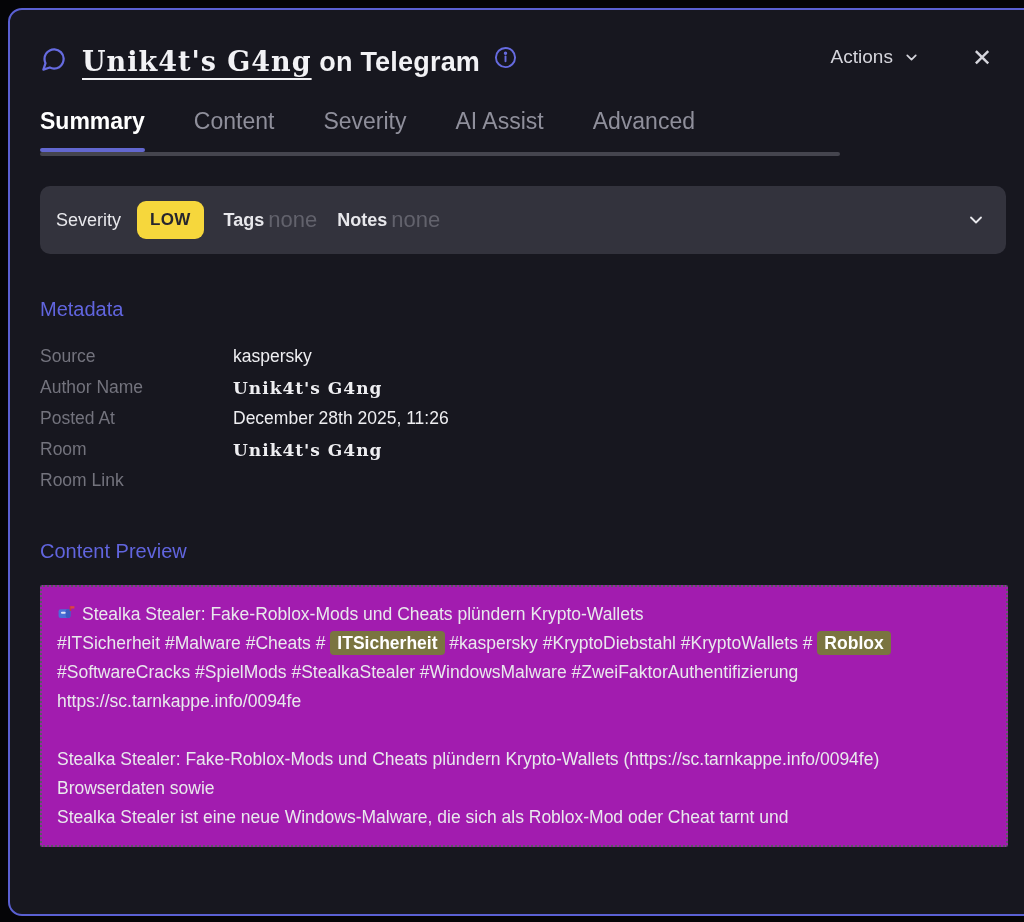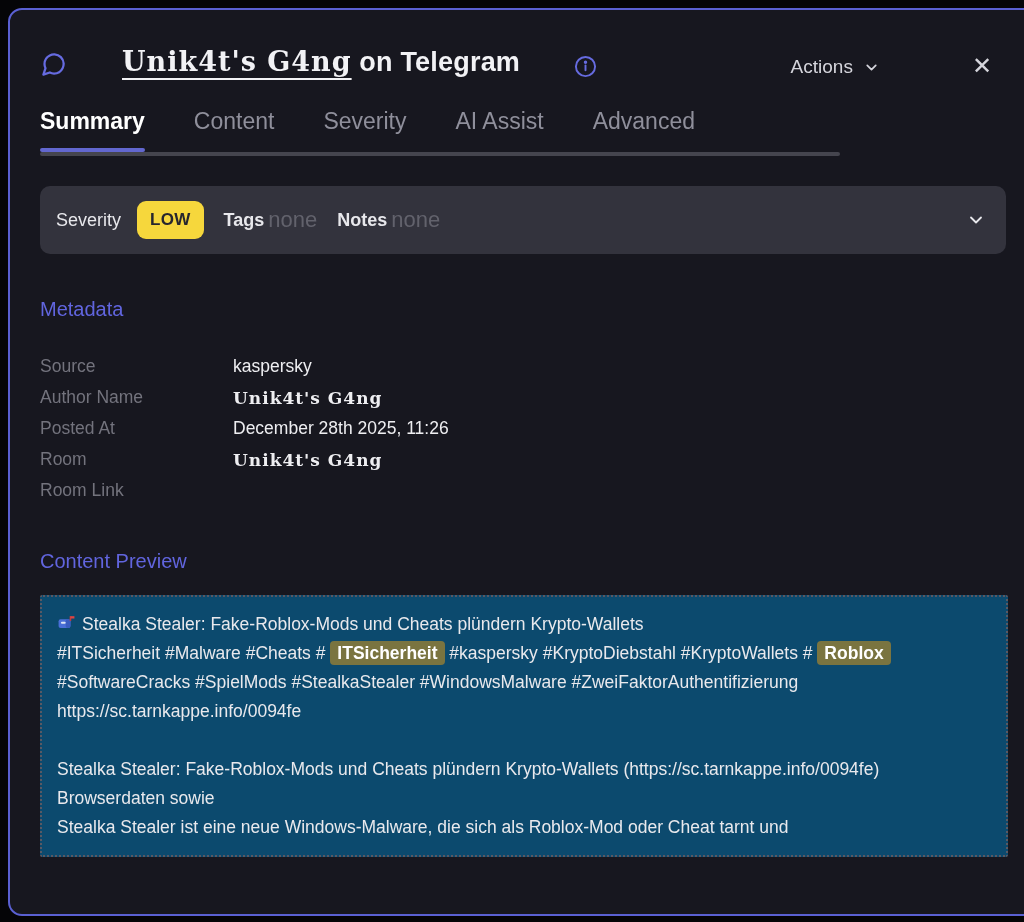--- a/index.html
+++ b/index.html
@@ -6,21 +6,21 @@
   html,body { width:1024px; height:922px; background:#050507; overflow:hidden;
               font-family:"Liberation Sans", sans-serif; }
 
   .modal {
     position:absolute; left:8px; top:8px; width:1030px; height:908px;
     background:#17171f; border:2px solid #5a60d2; border-radius:14px;
   }
   .inner { padding:0 30px; }
 
   
-  .header { display:flex; align-items:flex-end; margin:36px 30px 0 30px;gap:40px; }
+  .header { display:flex; align-items:flex-start; margin:36px 30px 0 30px; }
   .chat-icon { width:27px; height:27px; flex:0 0 auto; }
   .title { margin-left:15px; font-size:27px; font-weight:bold; color:#f2f2f5;
            letter-spacing:.2px; white-space:nowrap; }
   .title .stylized-name {
     font-family:"DejaVu Serif", serif; font-weight:bold;
     text-decoration:underline; text-underline-offset:7px;
     text-decoration-thickness:2px; letter-spacing:1px;
   }
   .info-icon { width:23px; height:23px; margin-left:14px; flex:0 0 auto; }
   .header-spacer { flex:1; }
@@ -49,32 +49,32 @@
   .sev-badge { background:#f6d73c; color:#26262e; font-weight:800;
                font-size:17px; padding:9px 13px; border-radius:9px;
                margin-left:16px; letter-spacing:.3px; }
   .kv-label { color:#e8e8ec; font-size:18px; font-weight:600; margin-left:20px; }
   .kv-none { color:#62626c; font-size:22px; margin-left:4px; }
   .sev-chevron { margin-left:auto; width:20px; height:20px; cursor:pointer; }
 
   
   .section-heading { color:#6165de; font-size:20px; margin:44px 0 0 0; }
 
-  .meta-rows { margin-top:30px; }
+  .meta-rows { margin-top:20px; }
   .meta-row { display:flex; align-items:center; height:31px; }
   .meta-label { width:193px; color:#73737d; font-size:17.5px; flex:0 0 auto; }
   .meta-value { color:#eeeef1; font-size:17.5px; display:flex; align-items:center; }
   .meta-value.stylized { font-family:"DejaVu Serif", serif; font-weight:bold;
                          letter-spacing:1px; font-size:17px; }
   .copy-btn { width:23px; height:23px; margin-left:28px; cursor:pointer;
               display:inline-flex; }
 
   
   .content-box { margin:22px 30px 0 30px; width:968px;
-                 border:2px dotted #595963; background:#0c4a6e;
+                 border:2px dotted #595963; background:#a21caf;
                  padding:13px 15px; border-radius:2px; }
   .content-line { color:#e9e9ed; font-size:17.5px; line-height:29px;
                   min-height:29px; white-space:nowrap; }
   .hl { background:#7a7440; color:#ffffff; font-weight:bold;
         padding:2px 7px; border-radius:4px; }
   .mailbox-ico { display:inline-block; width:19px; height:19px;
                  vertical-align:-2px; margin-right:6px; }
 </style>
 </head>
 <body>

